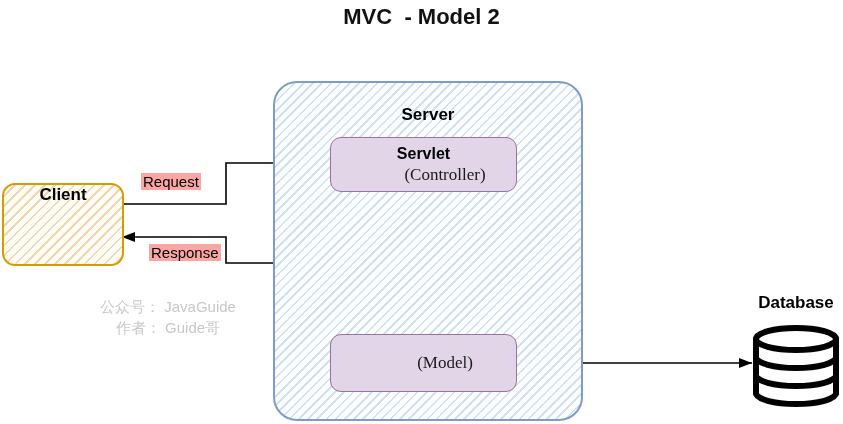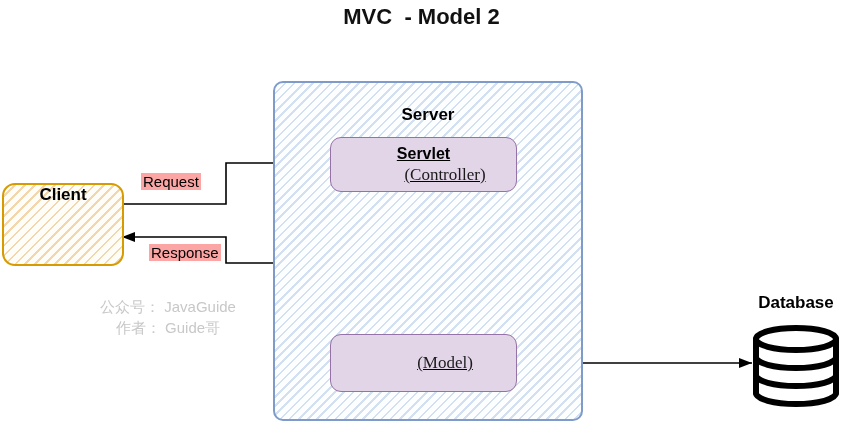--- a/index.html
+++ b/index.html
@@ -21,36 +21,35 @@
     position:absolute;left:2px;top:183px;width:118px;height:79px;
     border:2px solid #D79B00;border-radius:13px;
     background-color:#FFFDF8;
     background-image:repeating-linear-gradient(135deg,#F3D6AC 0 1.8px,transparent 1.8px 7px);
     display:flex;align-items:flex-start;justify-content:center;
   }
   .client span{font-size:17px;font-weight:bold;color:#000;}
   
   .server{
     position:absolute;left:273px;top:81px;width:306px;height:336px;
-    border:2px solid #7E9BC9;border-radius:10px;
+    border:2px solid #7E9BC9;border-radius:24px;
     background-color:#FDFEFF;
     background-image:repeating-linear-gradient(135deg,#D3E0F2 0 1.8px,transparent 1.8px 6.5px);
   }
   .server-title{
     position:absolute;left:0;top:22px;width:100%;
     text-align:center;font-size:17px;font-weight:bold;color:#000;
   }
   
   .component{
     position:absolute;left:330px;width:187px;
     background:#E1D5E7;border:1.5px solid #9673A6;border-radius:11px;
     box-sizing:border-box;
     display:flex;flex-direction:column;align-items:center;justify-content:center;
     line-height:1.25;
-    text-decoration:underline;
   }
   .component .cname{font-size:16px;font-weight:bold;color:#000;}
   .component .crole{
     font-family:"Liberation Serif", serif;
     font-size:17px;color:#1a1a1a;margin-left:43px;
   }
   .servlet{top:137px;height:55px;}
   .jsp{top:235px;height:56px;}
   .javabean{top:334px;height:58px;}
   

